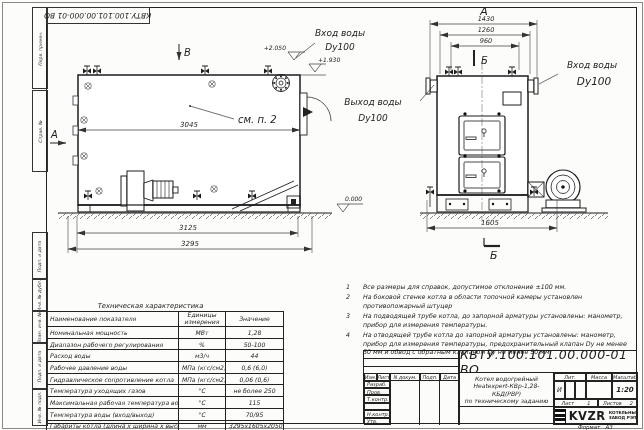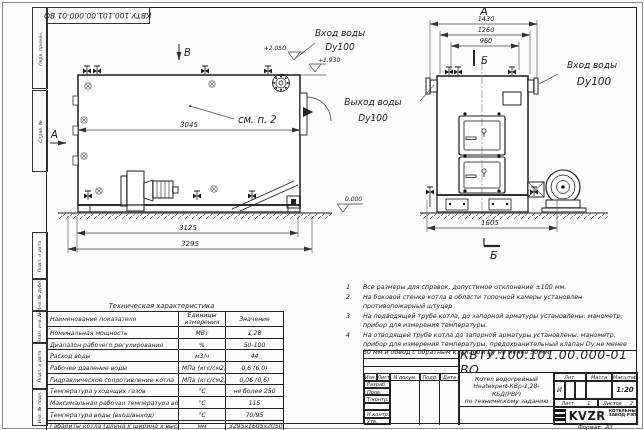--- a/index.html
+++ b/index.html
@@ -27,21 +27,21 @@
   td.c{text-align:center;}
   
   .tb{border:1.6px solid #222;}
   .cell{position:absolute;border:0.8px solid #222;box-sizing:border-box;
         display:flex;align-items:center;justify-content:center;
         font-style:italic;overflow:hidden;}
   .cell.small{font-size:5px;}
   .cell.left{justify-content:flex-start;padding-left:2px;}
   .docnum{font-size:12.5px;letter-spacing:0.5px;}
   .namecell{font-size:6px;text-align:center;line-height:1.25;flex-direction:column;}
-  .logo-row{display:flex;gap:3px;}
+  .logo-row{display:flex;align-items:center;gap:3px;}
   .logo-bars{width:11px;height:13px;background:
      repeating-linear-gradient(180deg,#111 0 2.4px,#fff 2.4px 4.2px);border:1px solid #111;}
   .logo-kvzr{font-weight:bold;font-size:11.5px;font-style:normal;letter-spacing:0.5px;}
   .logo-sub{font-size:4.2px;font-weight:bold;font-style:normal;line-height:1.15;text-align:left;}
   .fmt{font-size:5.5px;font-style:italic;}
 </style>
 </head>
 <body>
 
 <div class="sheet">
@@ -332,21 +332,21 @@
     <div class="note">
         <span class="n">3</span>
         <span class="t">На подводящей трубе котла, до запорной арматуры установлены: манометр, прибор для измерения температуры.</span>
       </div>
     <div class="note">
         <span class="n">4</span>
         <span class="t">На отводящей трубе котла до запорной арматуры установлены: манометр, прибор для измерения температуры, предохранительный клапан Dy не менее 50 мм и обвод с обратным клапаном Dy не менее 50 мм.</span>
       </div>
   </div>
 
-  <div class="abs spec-title" style="left:43px;top:302px;width:237px;">Техническая характеристика</div>
+  <div class="abs spec-title" style="left:32px;top:302px;width:237px;">Техническая характеристика</div>
   <table class="spec abs" style="left:46px;top:311px;">
     <colgroup>
         <col style="width:132px">
         <col style="width:47px">
         <col style="width:58px">
       </colgroup>
     <tbody>
         <tr>
       <th style="text-align:left;padding-left:3px;">Наименование показателя</th>
       <th>Единицы измерения</th>

